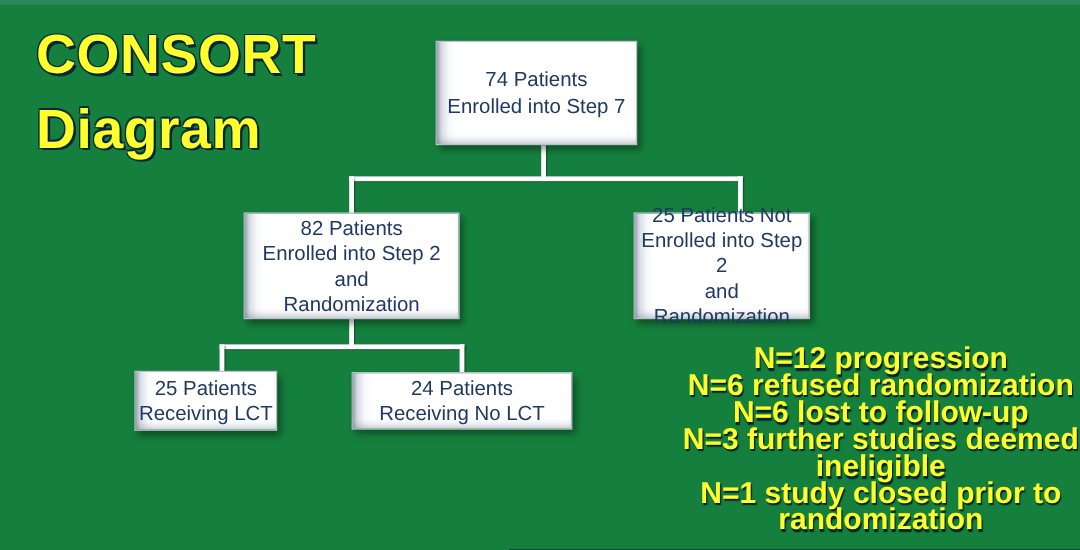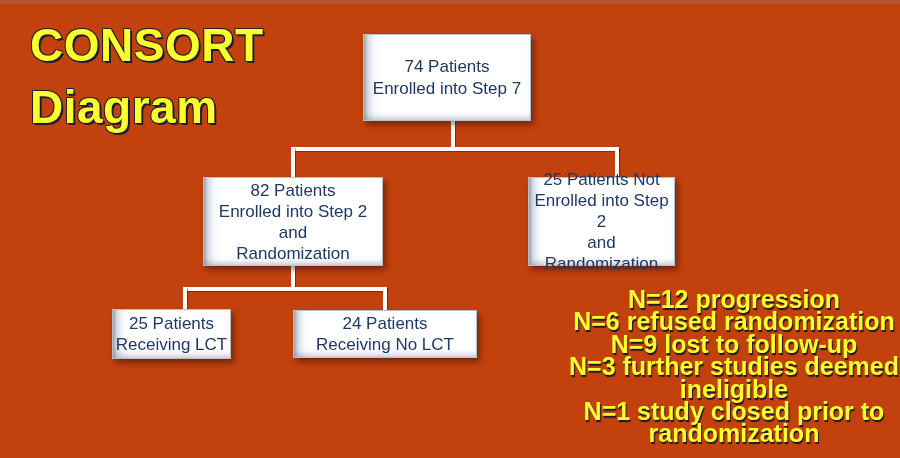--- a/index.html
+++ b/index.html
@@ -1,20 +1,20 @@
 <!DOCTYPE html>
 <html><head>
 <meta charset="utf-8">
 <style>
   html, body { margin: 0; padding: 0; background: #0c1e3a; }
   #slide {
     position: relative;
     width: 900px;
     height: 458px;
-    background: #c2410c;
+    background: #15803d;
     overflow: hidden;
     font-family: "Liberation Sans", sans-serif;
   }
   .top-edge {
     position: absolute; left: 0; top: 0; width: 900px; height: 4px;
     background: rgba(130, 160, 205, 0.22);
   }
   
   .title {
     position: absolute; left: 30px; top: 14px;
@@ -116,17 +116,17 @@
   </div>
 
   <div class="node" id="node-no-lct">
     <span>24 Patients</span>
     <span>Receiving No LCT</span>
   </div>
 
   <div class="annotations">
     <div>N=12 progression</div>
     <div>N=6 refused randomization</div>
-    <div>N=9 lost to follow-up</div>
+    <div>N=6 lost to follow-up</div>
     <div>N=3 further studies deemed ineligible</div>
     <div>N=1 study closed prior to randomization</div>
   </div>
 </div>
 
 </body></html>

